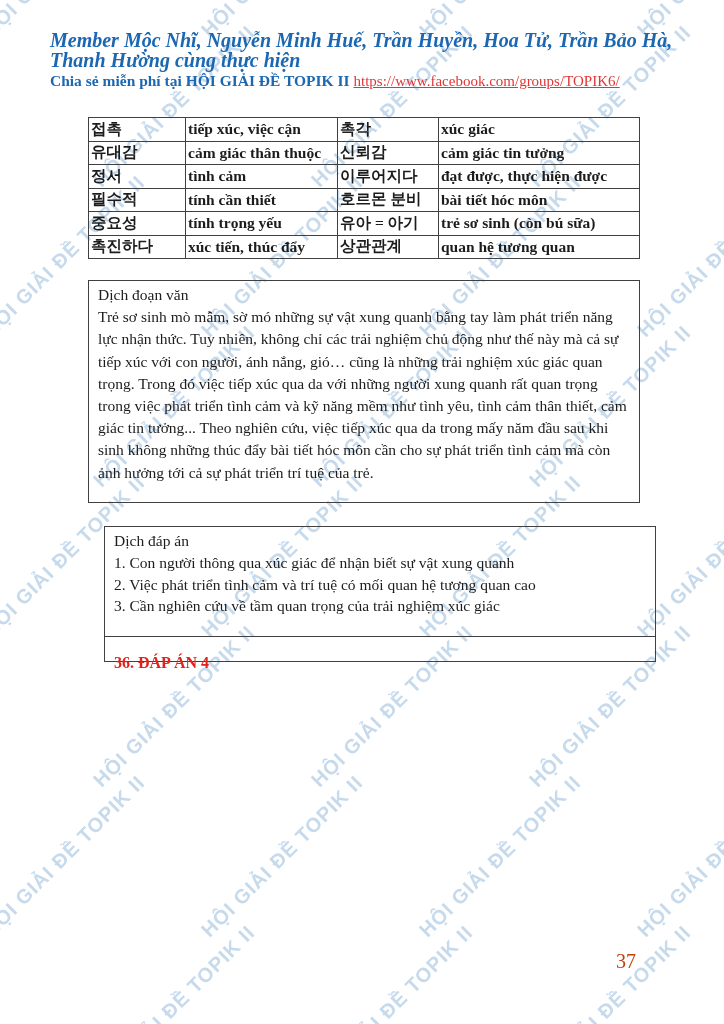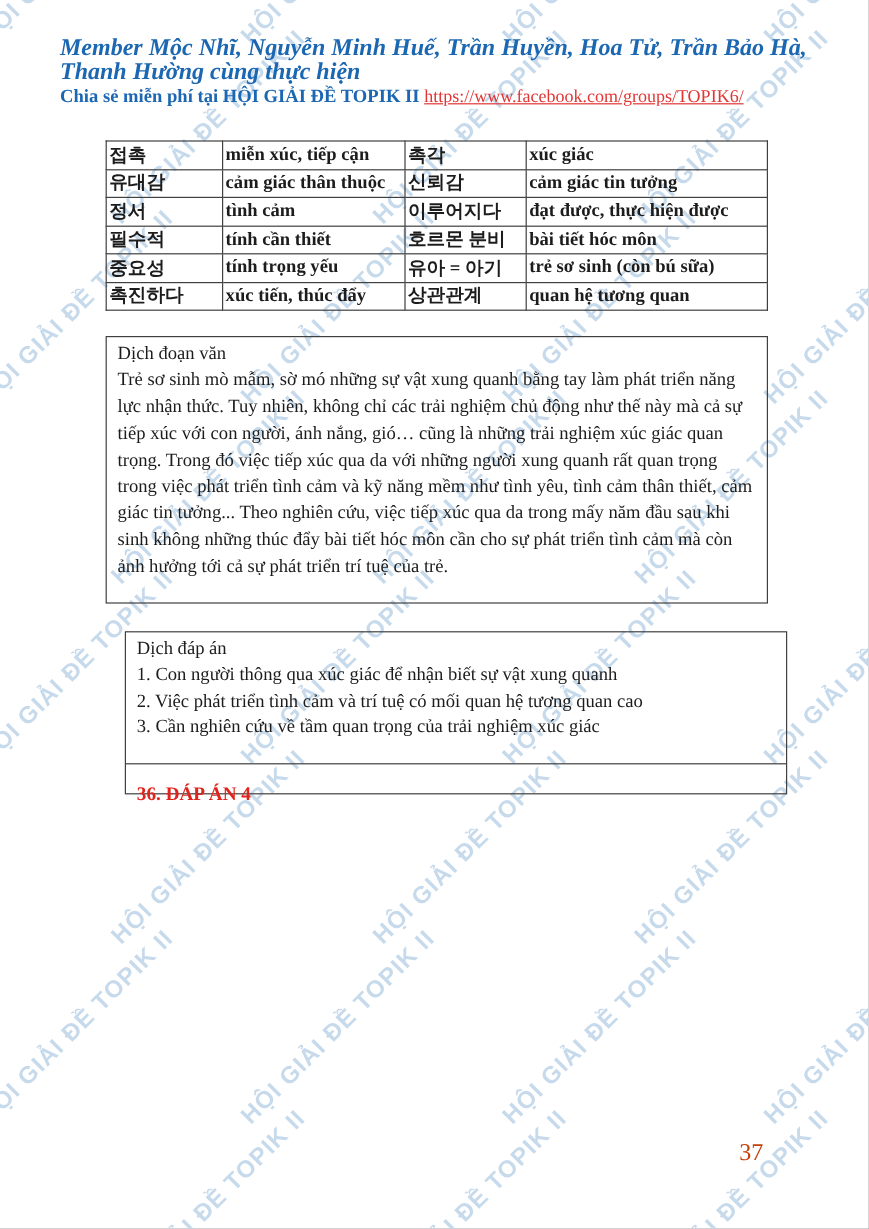--- a/index.html
+++ b/index.html
@@ -145,21 +145,21 @@
     <table class="vocab">
       <colgroup>
         <col class="c0">
           <col class="c1">
           <col class="c2">
           <col class="c3">
       </colgroup>
       <tbody id="vocab-body">
           <tr>
             <td>접촉</td>
-            <td>miễn xúc, tiếp cận</td>
+            <td>tiếp xúc, việc cận</td>
             <td>촉각</td>
             <td>xúc giác</td>
           </tr>
           <tr>
             <td>유대감</td>
             <td>cảm giác thân thuộc</td>
             <td>신뢰감</td>
             <td>cảm giác tin tưởng</td>
           </tr>
           <tr>

